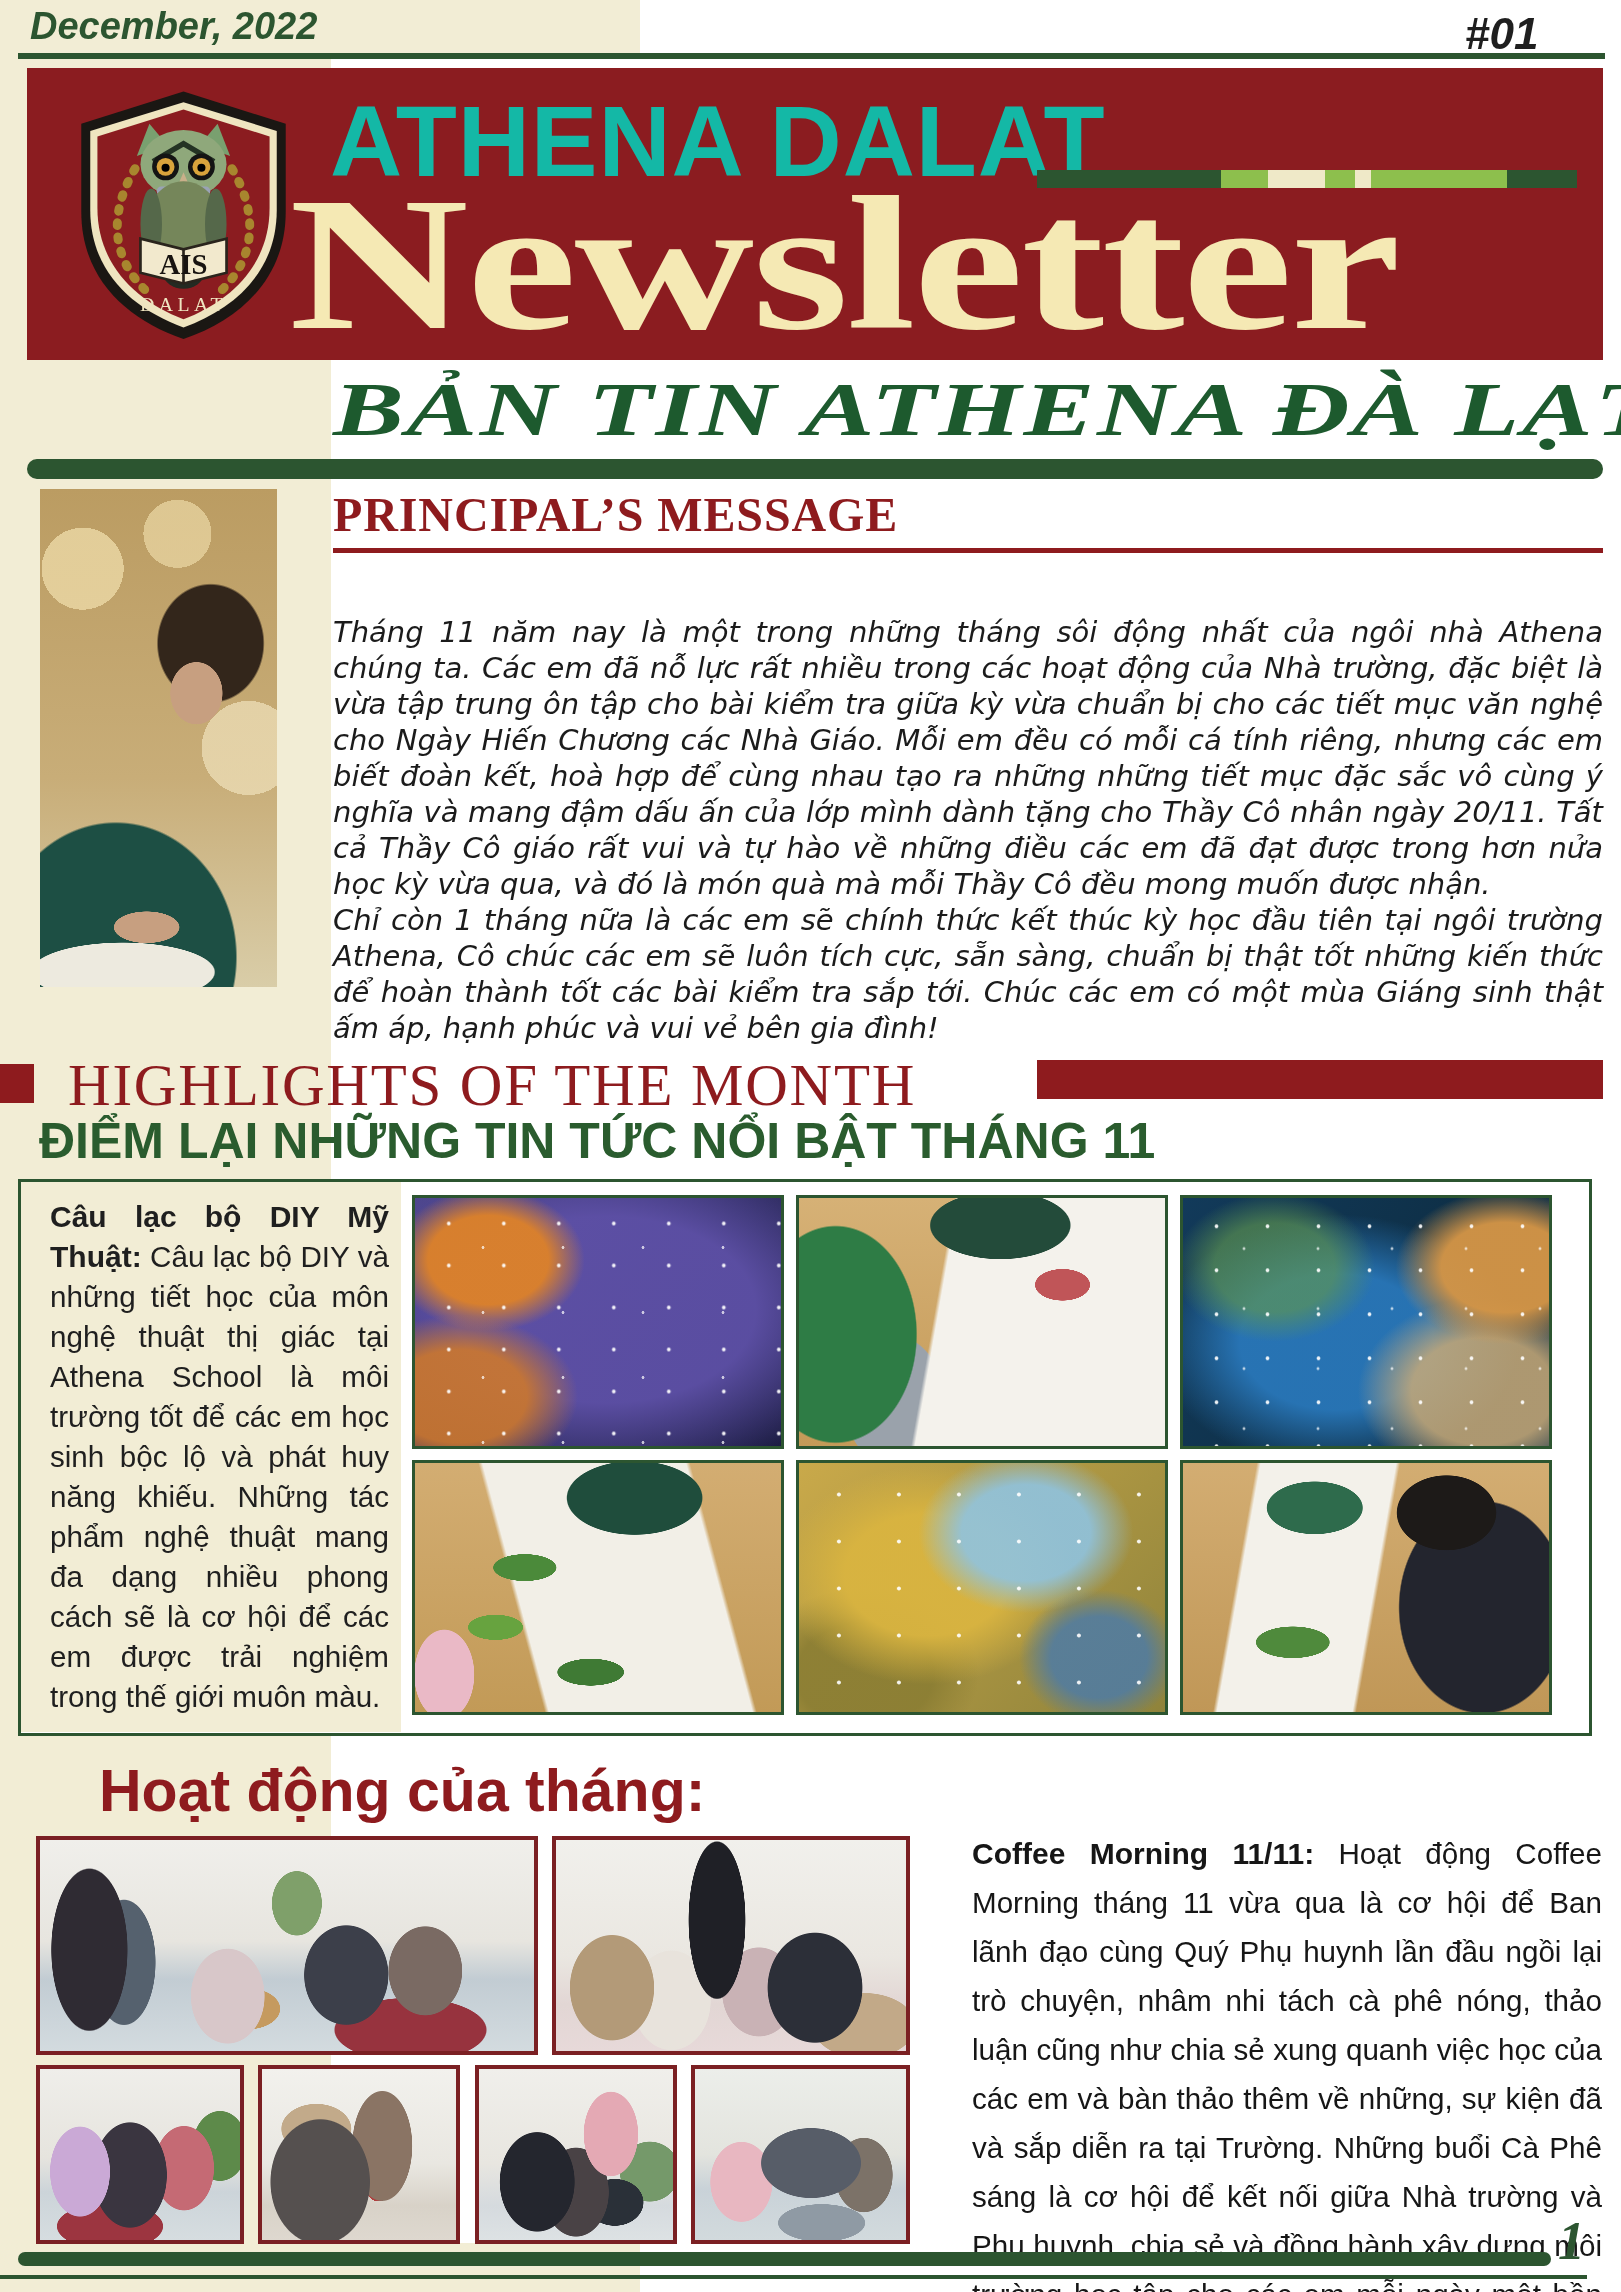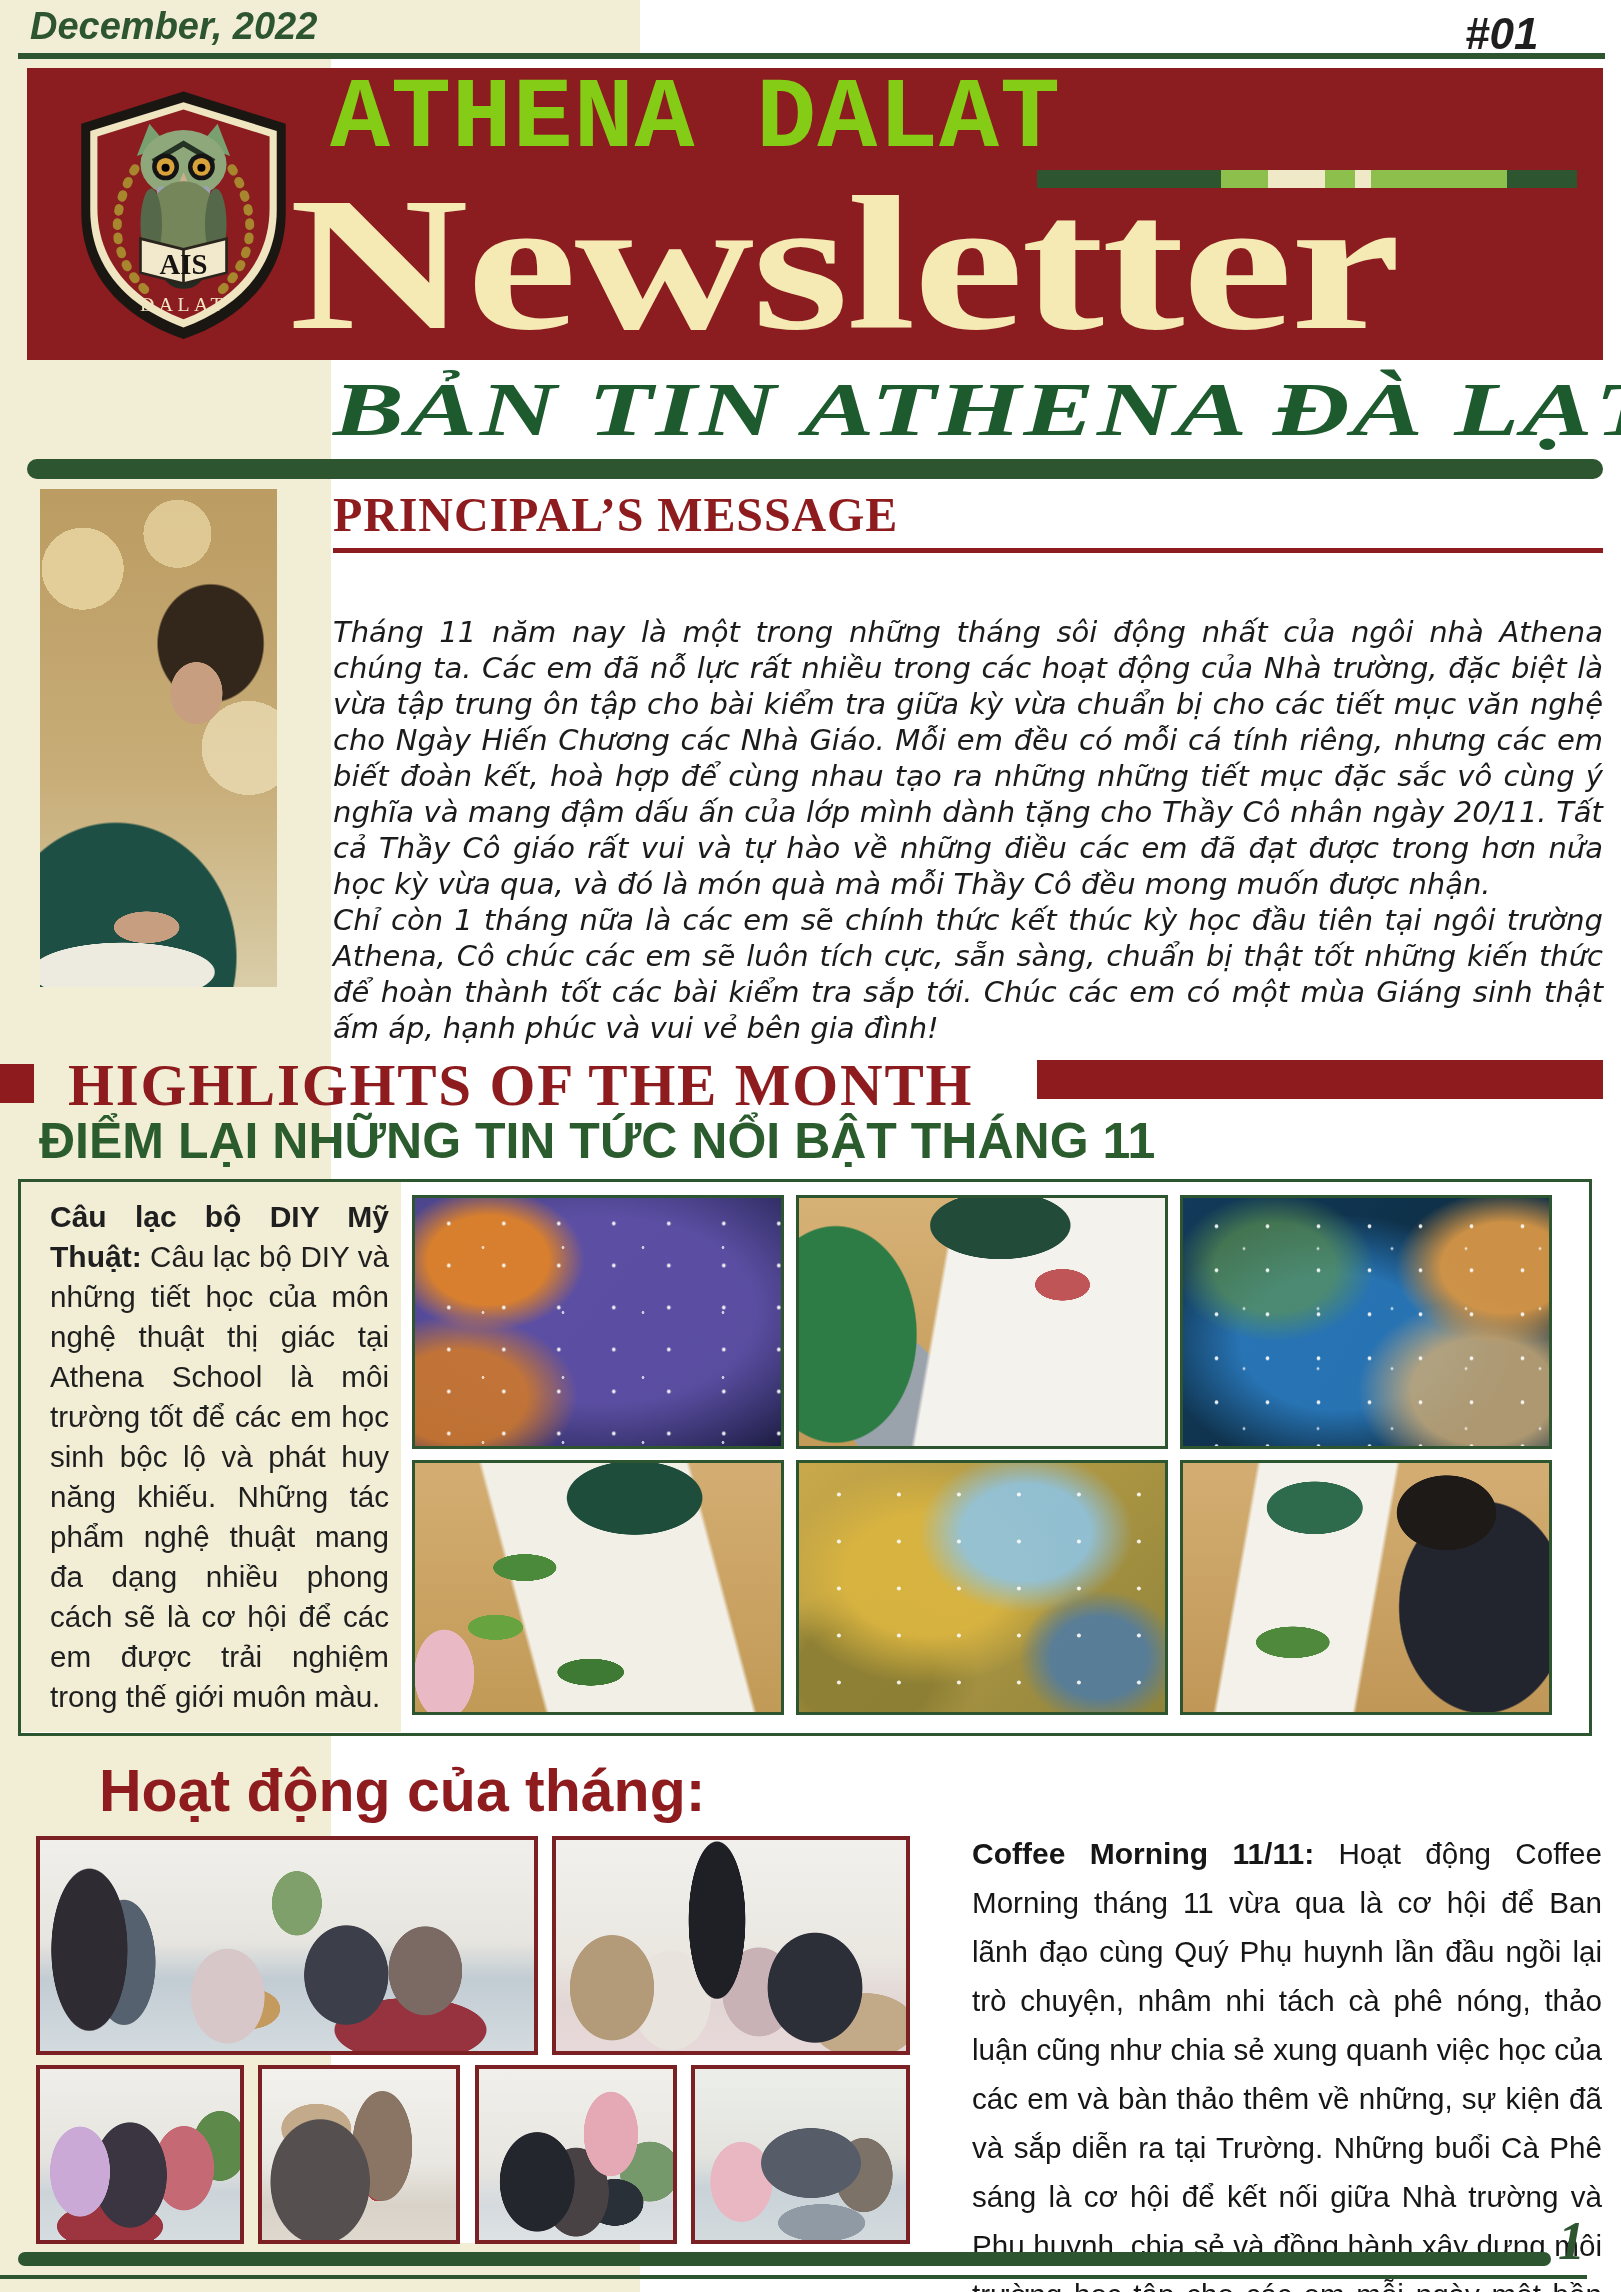--- a/index.html
+++ b/index.html
@@ -11,22 +11,22 @@
   .left-strip{left:0;top:0;width:331px;height:2293px;background:#f2edd5;}
   .topbar{left:0;top:0;width:640px;height:59px;background:#f2edd5;}
   .bottom-cream{left:0;top:2243px;width:640px;height:49px;background:#f2edd5;}
   .topline{left:18px;top:53px;width:1587px;height:6.3px;background:#2c5530;}
 
   .date{left:30px;top:5.4px;font-size:38px;font-style:italic;font-weight:600;color:#2c5530;}
   .issue{left:1465px;top:9px;font-size:44px;font-style:italic;font-weight:bold;color:#1f1f1f;text-align:right;}
 
   
   .banner{left:27px;top:68px;width:1576px;height:292px;background:#8b1c20;}
-  .school-name{position:absolute;left:303px;top:2px;font-size:100px;font-weight:bold;color:#84cc16;
-               line-height:1;letter-spacing:0.9px;white-space:nowrap;font-family:Liberation Mono, monospace;}
+  .school-name{position:absolute;left:303px;top:23px;font-size:100px;font-weight:bold;color:#14b8a6;
+               line-height:1;letter-spacing:0.9px;white-space:nowrap;}
   .stripe{position:absolute;left:1010px;top:102px;height:18px;display:flex;}
   .stripe span{height:18px;display:block;}
   .sg-d{background:#2c5530;} .sg-l{background:#8dbf4d;} .sg-c{background:#efe9c8;}
   .s1{width:184px;} .s2{width:47px;} .s3{width:57px;} .s4{width:30px;} .s5{width:16px;} .s6{width:136px;} .s7{width:70px;}
   .nl-title{position:absolute;left:262px;top:109px;font-family:"Liberation Serif",serif;font-weight:bold;
             font-size:190px;line-height:0.92;color:#f5e9b4;transform:scaleX(1.31);transform-origin:left top;
             letter-spacing:-1.8px;white-space:nowrap;}
   .subtitle{left:333px;top:371px;font-family:"Liberation Serif",serif;font-weight:bold;font-style:italic;
             font-size:77px;color:#1d5a2e;transform:scaleX(1.38);transform-origin:left top;
             line-height:1;white-space:nowrap;letter-spacing:1.8px;}
@@ -47,21 +47,21 @@
   .p-title{left:333px;top:487px;font-family:"Liberation Serif",serif;font-weight:bold;font-size:48px;
            color:#8e1b1e;letter-spacing:0.9px;}
   .p-underline{left:333px;top:548px;width:1270px;height:4.5px;background:#8e1b1e;}
   .p-heading{left:333px;top:561px;font-size:47px;font-weight:bold;color:#12803e;white-space:nowrap;}
   .p-body{left:333px;top:614px;width:1270px;font-family:"DejaVu Sans",sans-serif;font-style:italic;
           font-size:29px;line-height:36px;color:#1b1b1b;text-align:justify;}
   .p-body p{margin:0;}
 
   
   .hl-square{left:0;top:1064px;width:34px;height:39px;background:#8e1b1e;}
-  .hl-title{left:68px;top:1051px;font-family:"Liberation Serif",serif;font-weight:bold;font-size:59px;
+  .hl-title{left:68px;top:1051px;font-family:"Liberation Serif",serif;font-weight:normal;font-size:59px;
             color:#8e1b1e;letter-spacing:1.8px;white-space:nowrap;}
   .hl-bar{left:1037px;top:1060px;width:566px;height:39px;background:#8e1b1e;}
   .hl-subtitle{left:39px;top:1112px;font-size:50px;font-weight:bold;color:#2a5c2e;white-space:nowrap;}
 
   .big-box{left:18px;top:1179px;width:1574px;height:557px;border:3.6px solid #2c5530;box-sizing:border-box;background:#fff;}
   .box-cream{position:absolute;left:0;top:0;width:380px;height:550px;background:#f2edd5;}
   .club-text{left:50px;top:1197px;width:339px;font-size:29.6px;line-height:40px;color:#1f1f1f;text-align:justify;}
   .club-text b{font-size:30px;}
 
   .ph{box-sizing:border-box;border:3.6px solid #2c5530;}

